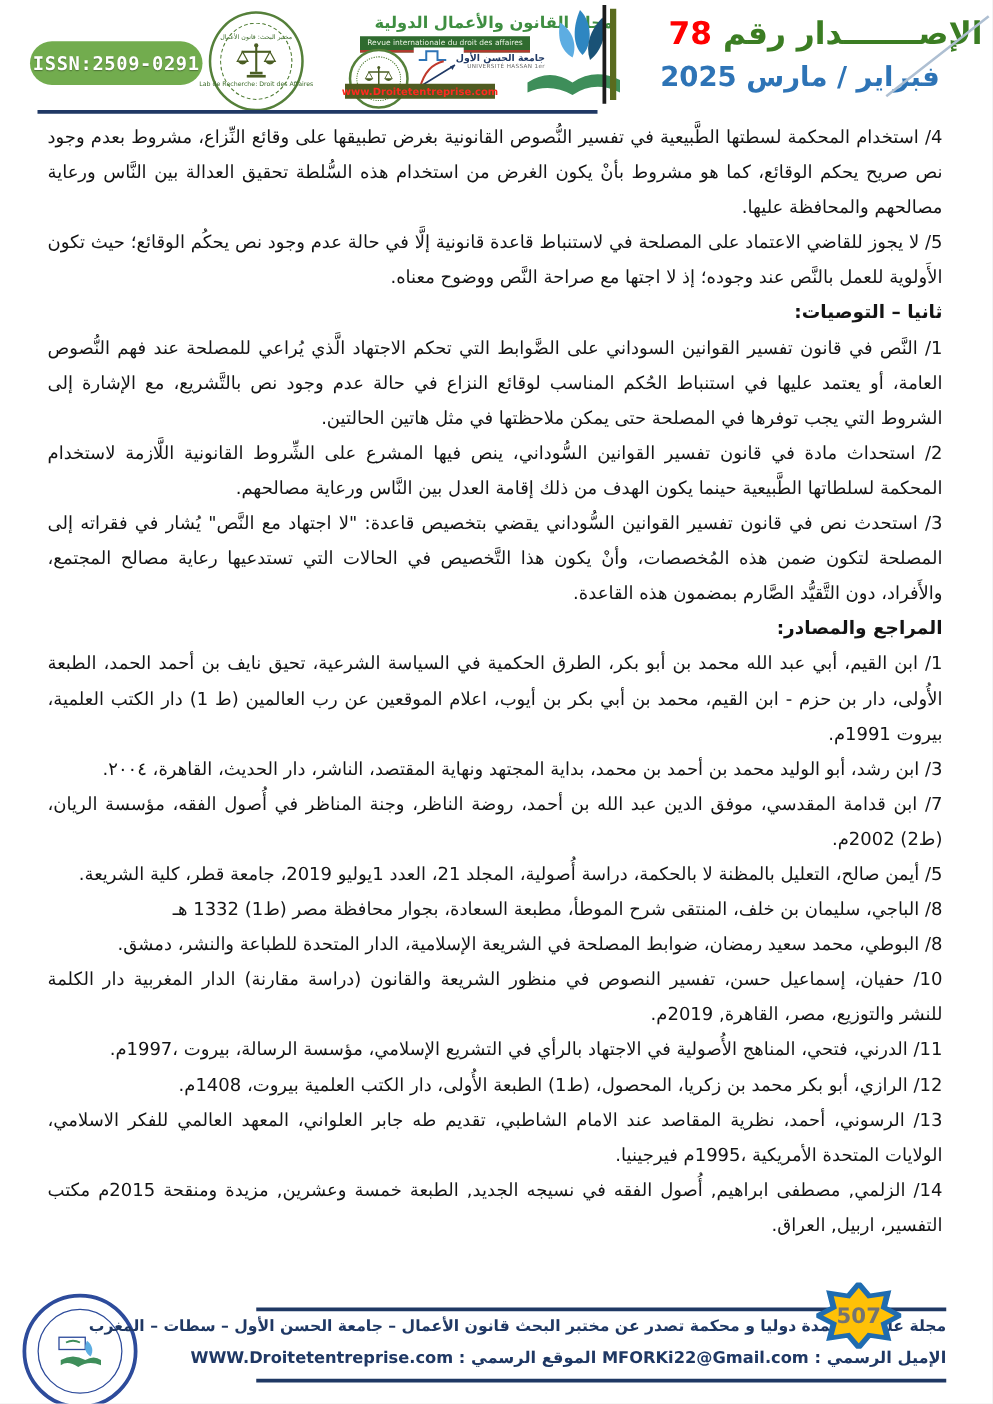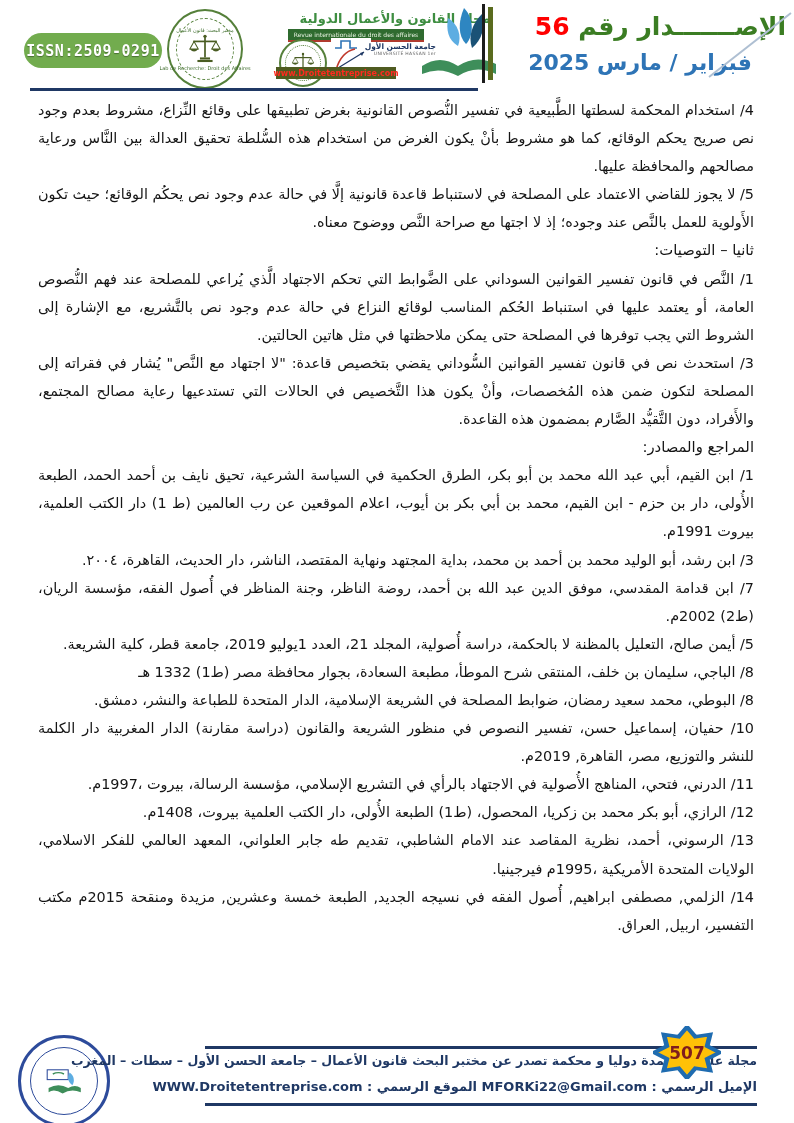--- a/index.html
+++ b/index.html
@@ -60,37 +60,37 @@
   .diag-slash{
     position:absolute;left:698px;top:44px;width:104px;height:2px;background:#aebfd2;
     transform:rotate(-38deg);
   }
   
   .content{
     position:absolute;left:38px;right:40px;top:96px;
     direction:rtl;text-align:justify;font-size:14.4px;line-height:28.1px;color:#141414;
   }
   .content p{margin:0;}
-  .content h3{margin:0;font-size:14.8px;font-weight:normal;}
+  .content h3{margin:0;font-size:14.8px;font-weight:bold;}
   
   .footer-rule-top{position:absolute;left:205px;top:1046px;width:552px;height:3px;background:#1F3864;}
   .footer-rule-bottom{position:absolute;left:205px;top:1103px;width:552px;height:3px;background:#1F3864;}
   .footer-line1{
     position:absolute;left:205px;top:1053px;width:552px;direction:rtl;text-align:center;
     color:#1F3864;font-weight:bold;font-size:12.5px;white-space:nowrap;
   }
   .footer-line2{
     position:absolute;left:205px;top:1079px;width:552px;direction:rtl;text-align:center;
     color:#1F3864;font-weight:bold;font-size:13px;white-space:nowrap;
   }
   .footer-line2 .lat{font-family:"DejaVu Sans",sans-serif;}
   .star-badge{position:absolute;left:653px;top:1026px;width:68px;height:53px;}
   .star-badge .num{
     position:absolute;inset:0;display:flex;align-items:center;justify-content:center;
-    color:#7f1d1d;font-weight:bold;font-size:17px;
+    color:#737373;font-weight:bold;font-size:17px;
   }
   .footer-stamp{
     position:absolute;left:18px;top:1035px;width:86px;height:86px;border-radius:50%;
     border:3px solid #2D4B9B;background:#fff;display:flex;align-items:center;justify-content:center;
   }
   .footer-stamp .inner{position:absolute;inset:9px;border:1px solid #2D4B9B;border-radius:50%;}
 </style>
 </head>
 <body>
 
@@ -165,30 +165,31 @@
   <div class="web-strip">
     <span>www.Droitetentreprise.com</span>
   </div>
 
   <div class="header-rule"></div>
   <div class="vbar-black"></div>
   <div class="vbar-green"></div>
 
   <div class="issue-line">
     <span class="issue-label">الإصـــــــدار رقم</span>
-    <span class="issue-number">56</span>
+    <span class="issue-number">78</span>
   </div>
   <div class="issue-date">فبراير / مارس 2025</div>
   <div class="diag-slash"></div>
 
   <div class="content" id="article-content">
       <p>4/ استخدام المحكمة لسطتها الطَّبيعية في تفسير النُّصوص القانونية بغرض تطبيقها على وقائع النِّزاع، مشروط بعدم وجود نص صريح يحكم الوقائع، كما هو مشروط بأنْ يكون الغرض من استخدام هذه السُّلطة تحقيق العدالة بين النَّاس ورعاية مصالحهم والمحافظة عليها.</p>
       <p>5/ لا يجوز للقاضي الاعتماد على المصلحة في لاستنباط قاعدة قانونية إلَّا في حالة عدم وجود نص يحكُم الوقائع؛ حيث تكون الأَولوية للعمل بالنَّص عند وجوده؛ إذ لا اجتها مع صراحة النَّص ووضوح معناه.</p>
       <h3>ثانيا – التوصيات:</h3>
       <p>1/ النَّص في قانون تفسير القوانين السوداني على الضَّوابط التي تحكم الاجتهاد الَّذي يُراعي للمصلحة عند فهم النُّصوص العامة، أو يعتمد عليها في استنباط الحُكم المناسب لوقائع النزاع في حالة عدم وجود نص بالتَّشريع، مع الإشارة إلى الشروط التي يجب توفرها في المصلحة حتى يمكن ملاحظتها في مثل هاتين الحالتين.</p>
+      <p>2/ استحداث مادة في قانون تفسير القوانين السُّوداني، ينص فيها المشرع على الشِّروط القانونية اللَّازمة لاستخدام المحكمة لسلطاتها الطَّبيعية حينما يكون الهدف من ذلك إقامة العدل بين النَّاس ورعاية مصالحهم.</p>
       <p>3/ استحدث نص في قانون تفسير القوانين السُّوداني يقضي بتخصيص قاعدة: "لا اجتهاد مع النَّص" يُشار في فقراته إلى المصلحة لتكون ضمن هذه المُخصصات، وأنْ يكون هذا التَّخصيص في الحالات التي تستدعيها رعاية مصالح المجتمع، والأَفراد، دون التَّقيُّد الصَّارم بمضمون هذه القاعدة.</p>
       <h3>المراجع والمصادر:</h3>
       <p>1/ ابن القيم، أبي عبد الله محمد بن أبو بكر، الطرق الحكمية في السياسة الشرعية، تحيق نايف بن أحمد الحمد، الطبعة الأُولى، دار بن حزم - ابن القيم، محمد بن أبي بكر بن أيوب، اعلام الموقعين عن رب العالمين (ط 1) دار الكتب العلمية، بيروت 1991م.</p>
       <p>3/ ابن رشد، أبو الوليد محمد بن أحمد بن محمد، بداية المجتهد ونهاية المقتصد، الناشر، دار الحديث، القاهرة، ٢٠٠٤.</p>
       <p>7/ ابن قدامة المقدسي، موفق الدين عبد الله بن أحمد، روضة الناظر، وجنة المناظر في أُصول الفقه، مؤسسة الريان، (ط2) 2002م.</p>
       <p>5/ أيمن صالح، التعليل بالمظنة لا بالحكمة، دراسة أُصولية، المجلد 21، العدد 1يوليو 2019، جامعة قطر، كلية الشريعة.</p>
       <p>8/ الباجي، سليمان بن خلف، المنتقى شرح الموطأ، مطبعة السعادة، بجوار محافظة مصر (ط1) 1332 هـ</p>
       <p>8/ البوطي، محمد سعيد رمضان، ضوابط المصلحة في الشريعة الإسلامية، الدار المتحدة للطباعة والنشر، دمشق.</p>
       <p>10/ حفيان، إسماعيل حسن، تفسير النصوص في منظور الشريعة والقانون (دراسة مقارنة) الدار المغربية دار الكلمة للنشر والتوزيع، مصر، القاهرة, 2019م.</p>
       <p>11/ الدرني، فتحي، المناهج الأُصولية في الاجتهاد بالرأي في التشريع الإسلامي، مؤسسة الرسالة، بيروت ،1997م.</p>

